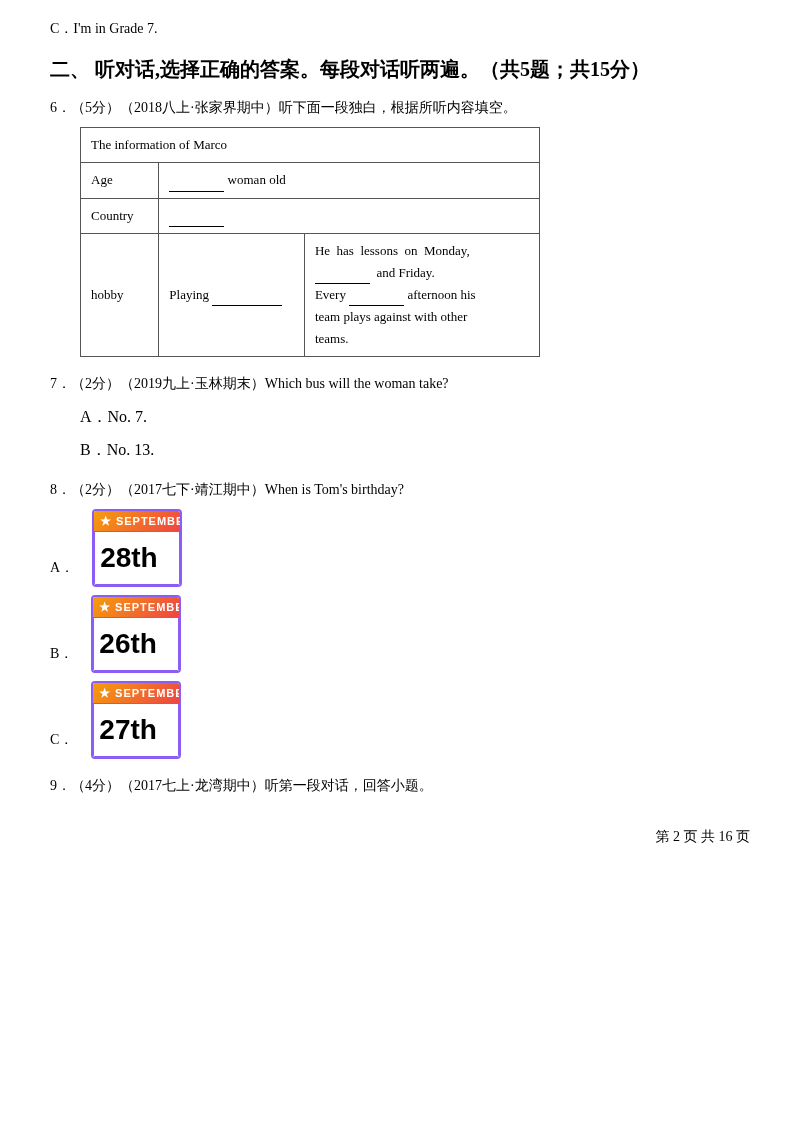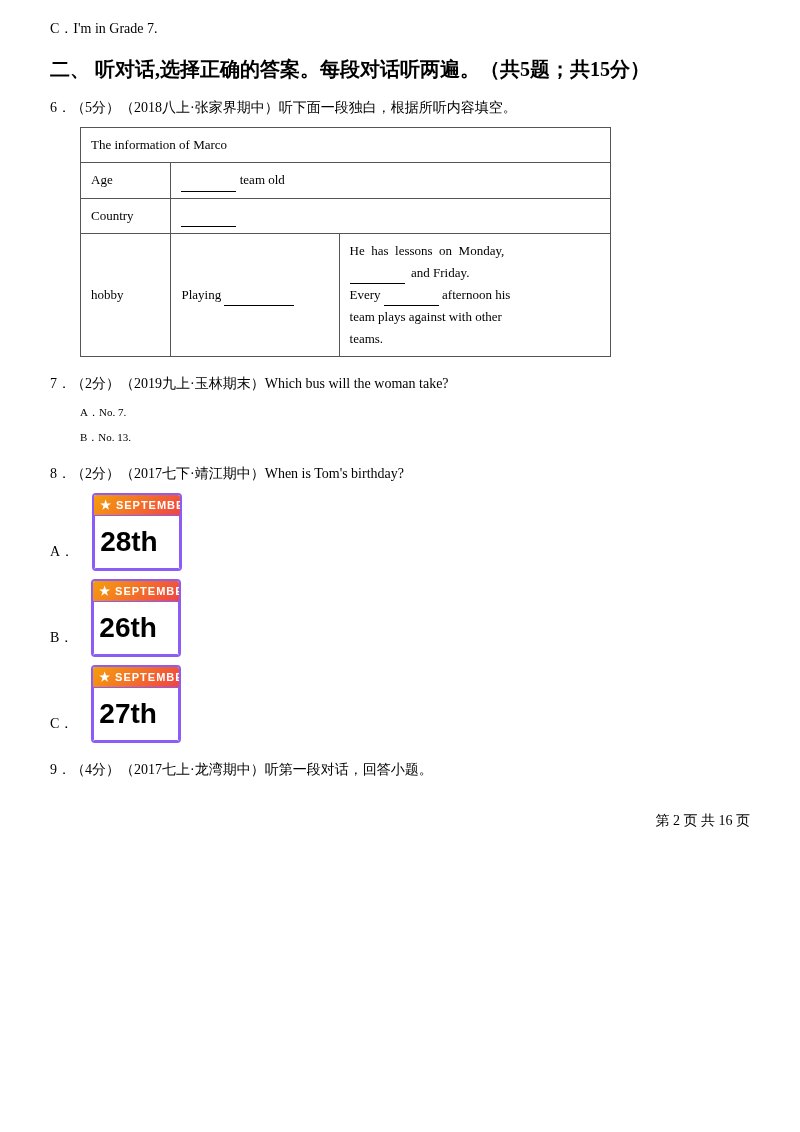--- a/index.html
+++ b/index.html
@@ -32,21 +32,21 @@
       margin-bottom: 16px;
     }
     .question-label {
       margin-bottom: 8px;
       font-size: 14px;
       line-height: 1.6;
     }
     
     .info-table {
       border-collapse: collapse;
-      width: 531px;
+      width: 460px;
       margin-left: 30px;
       margin-bottom: 14px;
       font-size: 13px;
     }
     .info-table td {
       border: 1px solid #555;
       padding: 6px 10px;
       vertical-align: top;
       line-height: 1.7;
     }
@@ -63,21 +63,21 @@
     }
     .blank-lg {
       display: inline-block;
       border-bottom: 1px solid #000;
       min-width: 70px;
       height: 16px;
       vertical-align: bottom;
     }
     .answer-option {
       margin: 8px 0 8px 30px;
-      font-size: 11px;
+      font-size: 16px;
       line-height: 1.6;
     }
     .calendar-option {
       display: flex;
       align-items: flex-end;
       gap: 12px;
       margin: 8px 0;
     }
     .calendar-label {
       font-size: 14px;
@@ -142,21 +142,21 @@
 
   <table class="info-table">
     <tbody>
         <tr class="header-row">
       <td colspan="3">The information of Marco</td>
     </tr>
     <tr>
       <td style="width:70px;">Age</td>
       <td colspan="2">
         <span class="blank"></span>
-        <span>team old</span>
+        <span>woman old</span>
       </td>
     </tr>
     <tr>
       <td>Country</td>
       <td colspan="2">
         <span class="blank"></span>
       </td>
     </tr>
     <tr>
       <td style="vertical-align:middle;">hobby</td>

